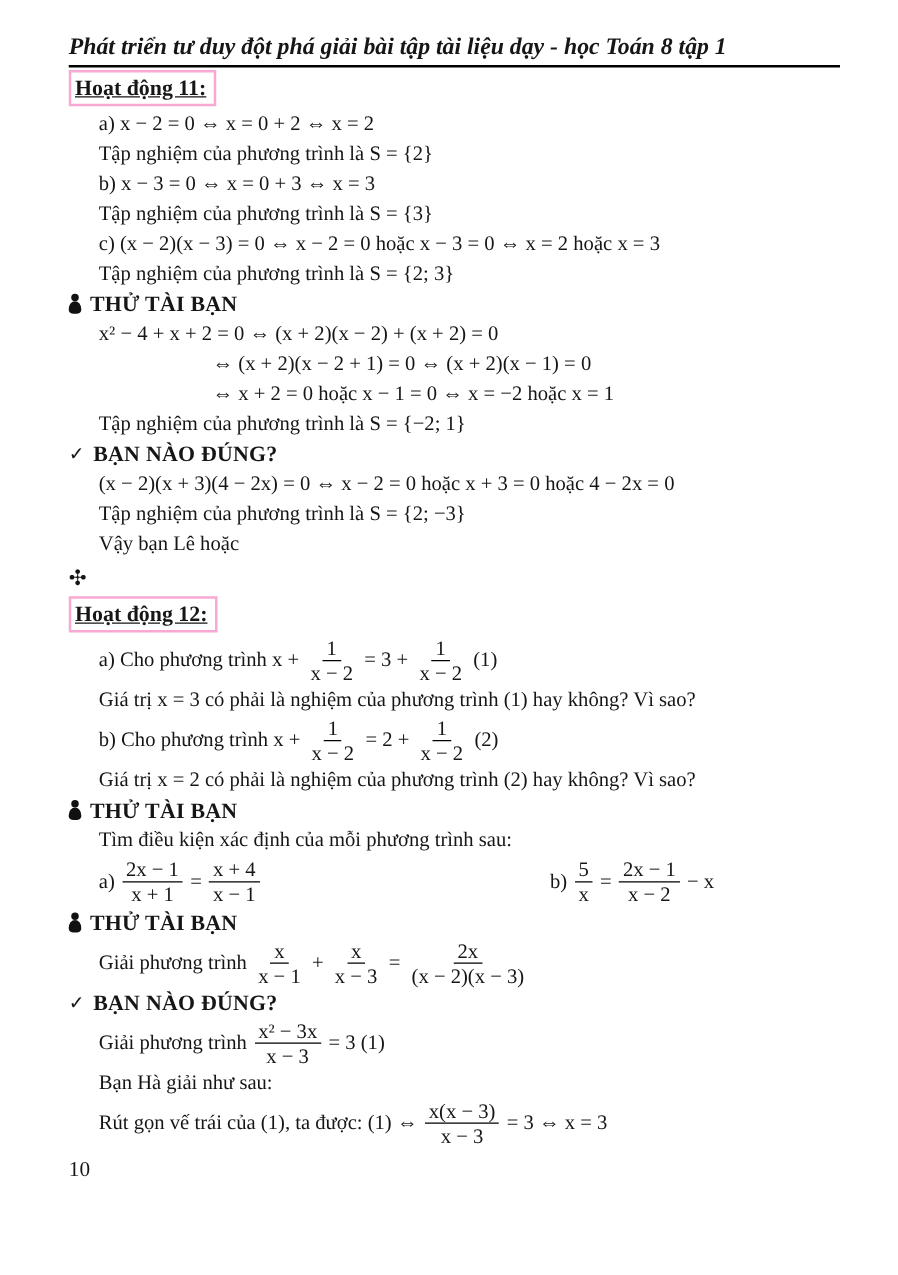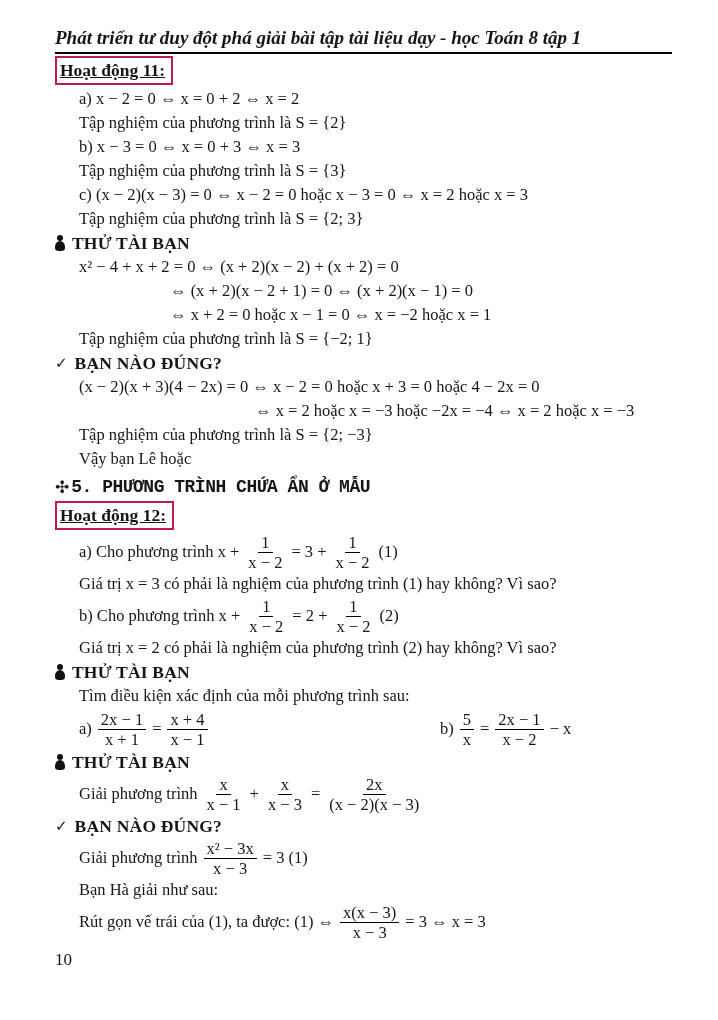--- a/index.html
+++ b/index.html
@@ -19,21 +19,21 @@
     font-style:italic;font-weight:bold;font-size:19px;line-height:23px;
   }
 
   .page-title{
     text-align:center;font-weight:bold;font-size:17.5px;line-height:24px;margin-top:2px;
     letter-spacing:0.3px;
   }
 
   .activity-box{
     display:inline-block;
-    border:2px solid #be185d;
+    border:2px solid #f9a8d4;
     padding:1px 6px 2px 3px;
     margin:2px 0 2px 0;
     font-weight:bold;font-size:17.5px;line-height:22px;
     text-decoration:underline;
   }
 
   .line{font-size:16.5px;line-height:24px;padding-left:24px;white-space:nowrap;}
   .indent1{padding-left:115px;}
   .indent2{padding-left:200px;}
 
@@ -109,28 +109,26 @@
       <div class="line indent1">⇔ x + 2 = 0 hoặc x − 1 = 0 ⇔ x = −2 hoặc x = 1</div>
       <div class="line">Tập nghiệm của phương trình là S = {−2; 1}</div>
     </div>
 
     <div>
       <div class="section-heading">
         <span class="checkmark">✓</span>
         <span class="hlabel">BẠN NÀO ĐÚNG?</span>
       </div>
       <div class="line">(x − 2)(x + 3)(4 − 2x) = 0 ⇔ x − 2 = 0 hoặc x + 3 = 0 hoặc 4 − 2x = 0</div>
-      <div class="line indent2">⇔ x = 2 hoặc x = −3 hoặc −2x = −4 ⇔ x = 2 hoặc x = −3</div>
       <div class="line">Tập nghiệm của phương trình là S = {2; −3}</div>
       <div class="line">Vậy bạn Lê hoặc</div>
     </div>
 
     <div class="chapter-heading">
       <span class="section-marker">✣</span>
-      <span>5. PHƯƠNG TRÌNH CHỨA ẨN Ở MẪU</span>
     </div>
 
     <div>
       <span class="activity-box">Hoạt động 12:</span>
 
       <div class="frac-row">
         <span class="seg">a) Cho phương trình x +</span>
         <span class="frac">
             <span class="num">1</span>
             <span class="den">x − 2</span>

